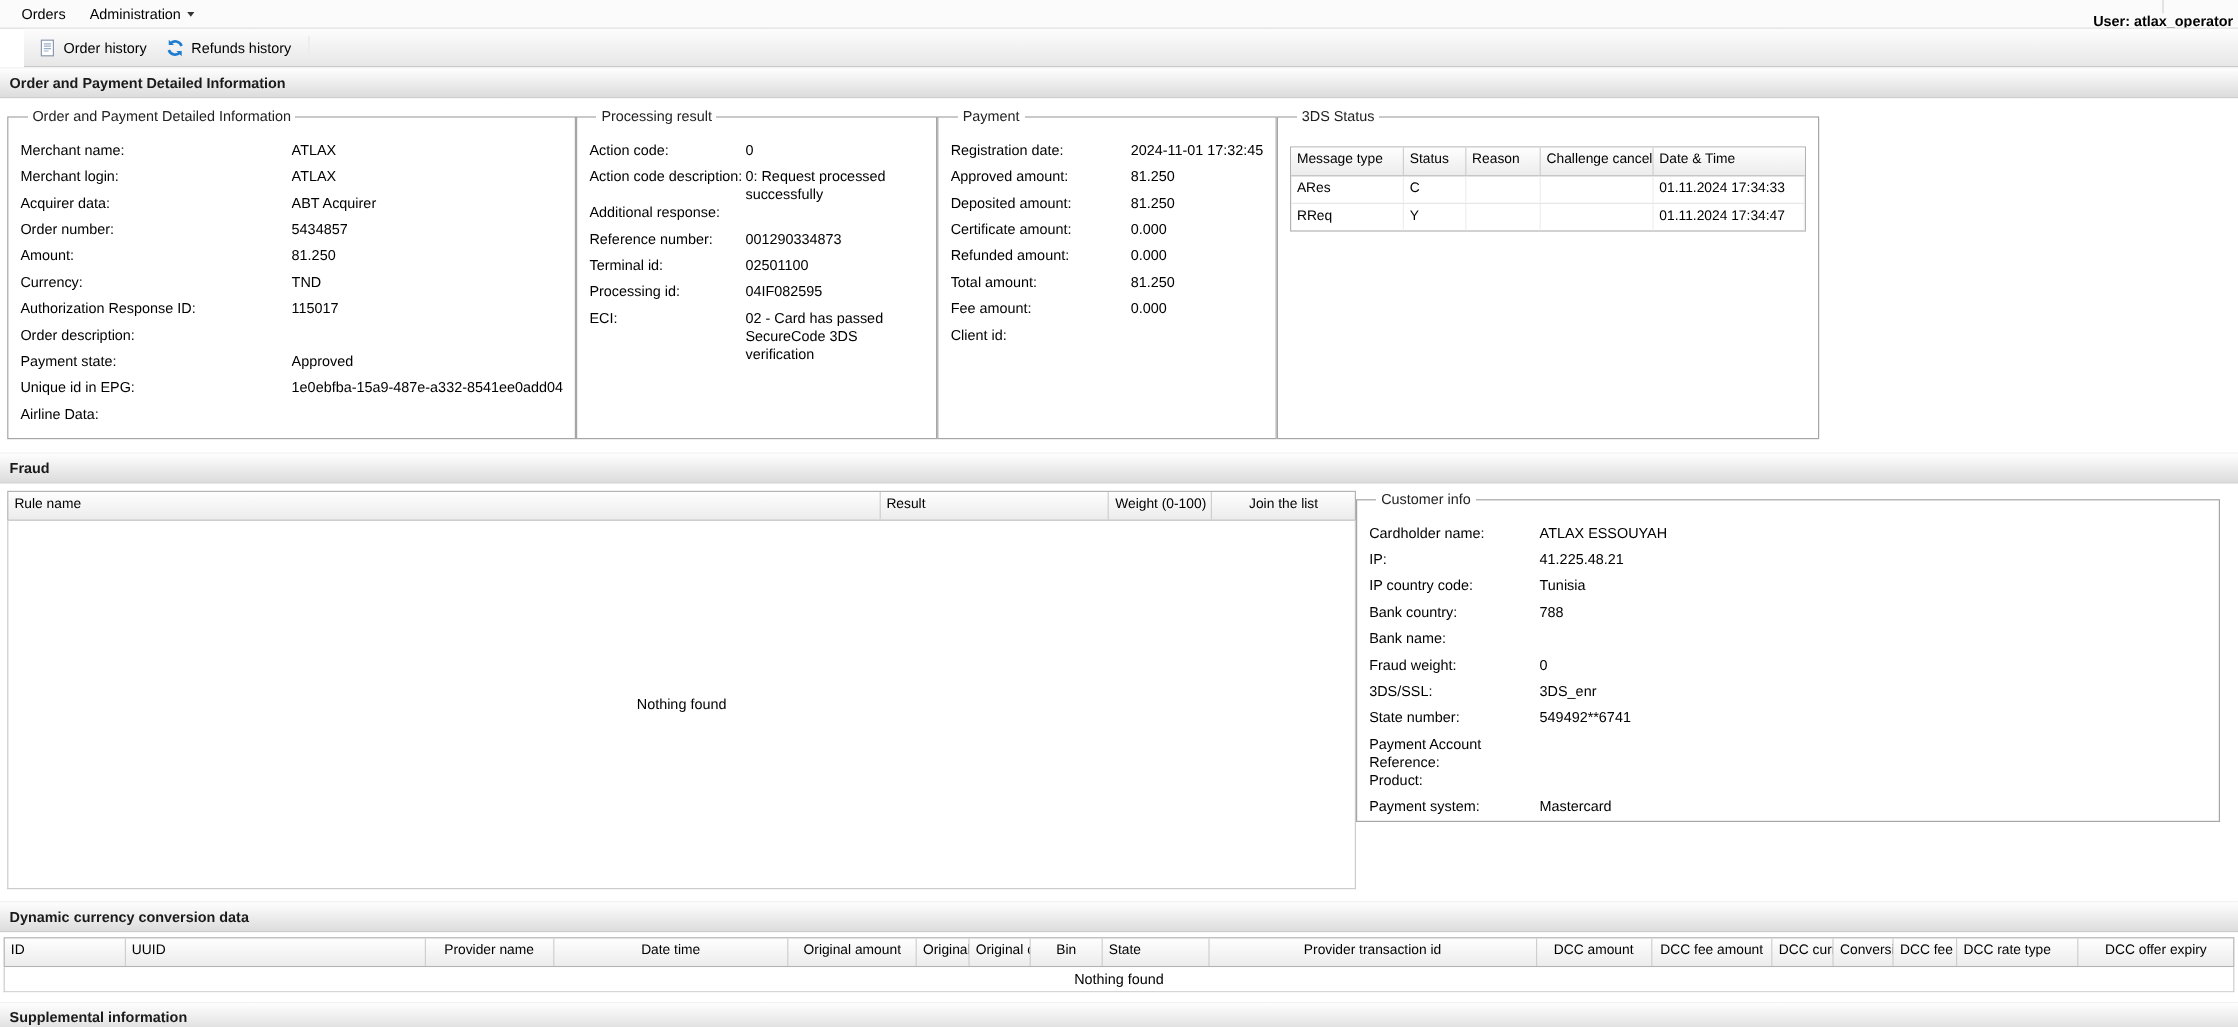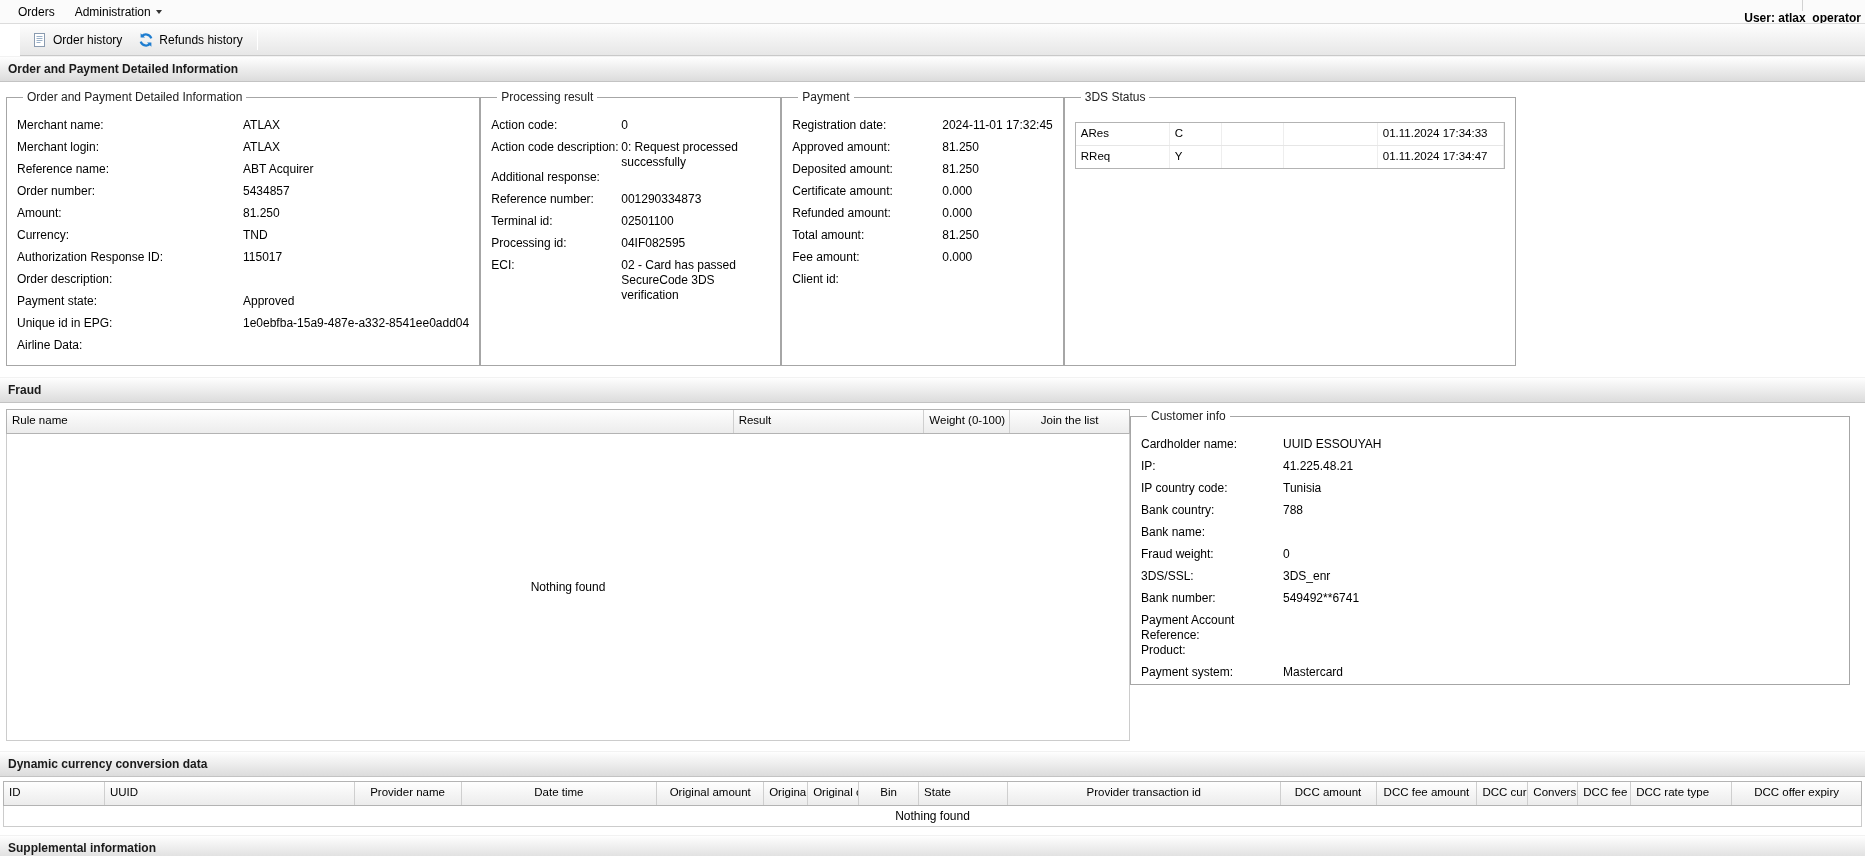--- a/index.html
+++ b/index.html
@@ -165,21 +165,21 @@
     <legend>Order and Payment Detailed Information</legend>
     <div class="frow">
         <span class="flabel">Merchant name:</span>
         <span class="fvalue">ATLAX</span>
       </div>
     <div class="frow">
         <span class="flabel">Merchant login:</span>
         <span class="fvalue">ATLAX</span>
       </div>
     <div class="frow">
-        <span class="flabel">Reference name:</span>
+        <span class="flabel">Acquirer data:</span>
         <span class="fvalue">ABT Acquirer</span>
       </div>
     <div class="frow">
         <span class="flabel">Order number:</span>
         <span class="fvalue">5434857</span>
       </div>
     <div class="frow">
         <span class="flabel">Amount:</span>
         <span class="fvalue">81.250</span>
       </div>
@@ -273,20 +273,27 @@
       </div>
     <div class="frow">
         <span class="flabel">Client id:</span>
         <span class="fvalue"></span>
       </div>
   </fieldset>
 
   <fieldset class="fs fs-tds">
     <legend>3DS Status</legend>
     <div class="tds-table">
+      <div class="trow thead">
+        <div class="cell">Message type</div>
+        <div class="cell">Status</div>
+        <div class="cell">Reason</div>
+        <div class="cell">Challenge cancel</div>
+        <div class="cell">Date &amp; Time</div>
+      </div>
       <div class="trow data">
         <div class="cell">ARes</div>
         <div class="cell">C</div>
         <div class="cell"></div>
         <div class="cell"></div>
         <div class="cell">01.11.2024 17:34:33</div>
       </div>
       <div class="trow data">
         <div class="cell">RReq</div>
         <div class="cell">Y</div>
@@ -310,21 +317,21 @@
     </div>
     <div class="fraud-body">
       <span>Nothing found</span>
     </div>
   </div>
 
   <fieldset class="fs fs-customer">
     <legend>Customer info</legend>
     <div class="frow">
         <span class="flabel">Cardholder name:</span>
-        <span class="fvalue">UUID ESSOUYAH</span>
+        <span class="fvalue">ATLAX ESSOUYAH</span>
       </div>
     <div class="frow">
         <span class="flabel">IP:</span>
         <span class="fvalue">41.225.48.21</span>
       </div>
     <div class="frow">
         <span class="flabel">IP country code:</span>
         <span class="fvalue">Tunisia</span>
       </div>
     <div class="frow">
@@ -337,21 +344,21 @@
       </div>
     <div class="frow">
         <span class="flabel">Fraud weight:</span>
         <span class="fvalue">0</span>
       </div>
     <div class="frow">
         <span class="flabel">3DS/SSL:</span>
         <span class="fvalue">3DS_enr</span>
       </div>
     <div class="frow">
-        <span class="flabel">Bank number:</span>
+        <span class="flabel">State number:</span>
         <span class="fvalue">549492**6741</span>
       </div>
     <div class="frow">
         <span class="flabel">Payment Account Reference:</span>
         <span class="fvalue"></span>
       </div>
     <div class="frow">
         <span class="flabel">Product:</span>
         <span class="fvalue"></span>
       </div>

